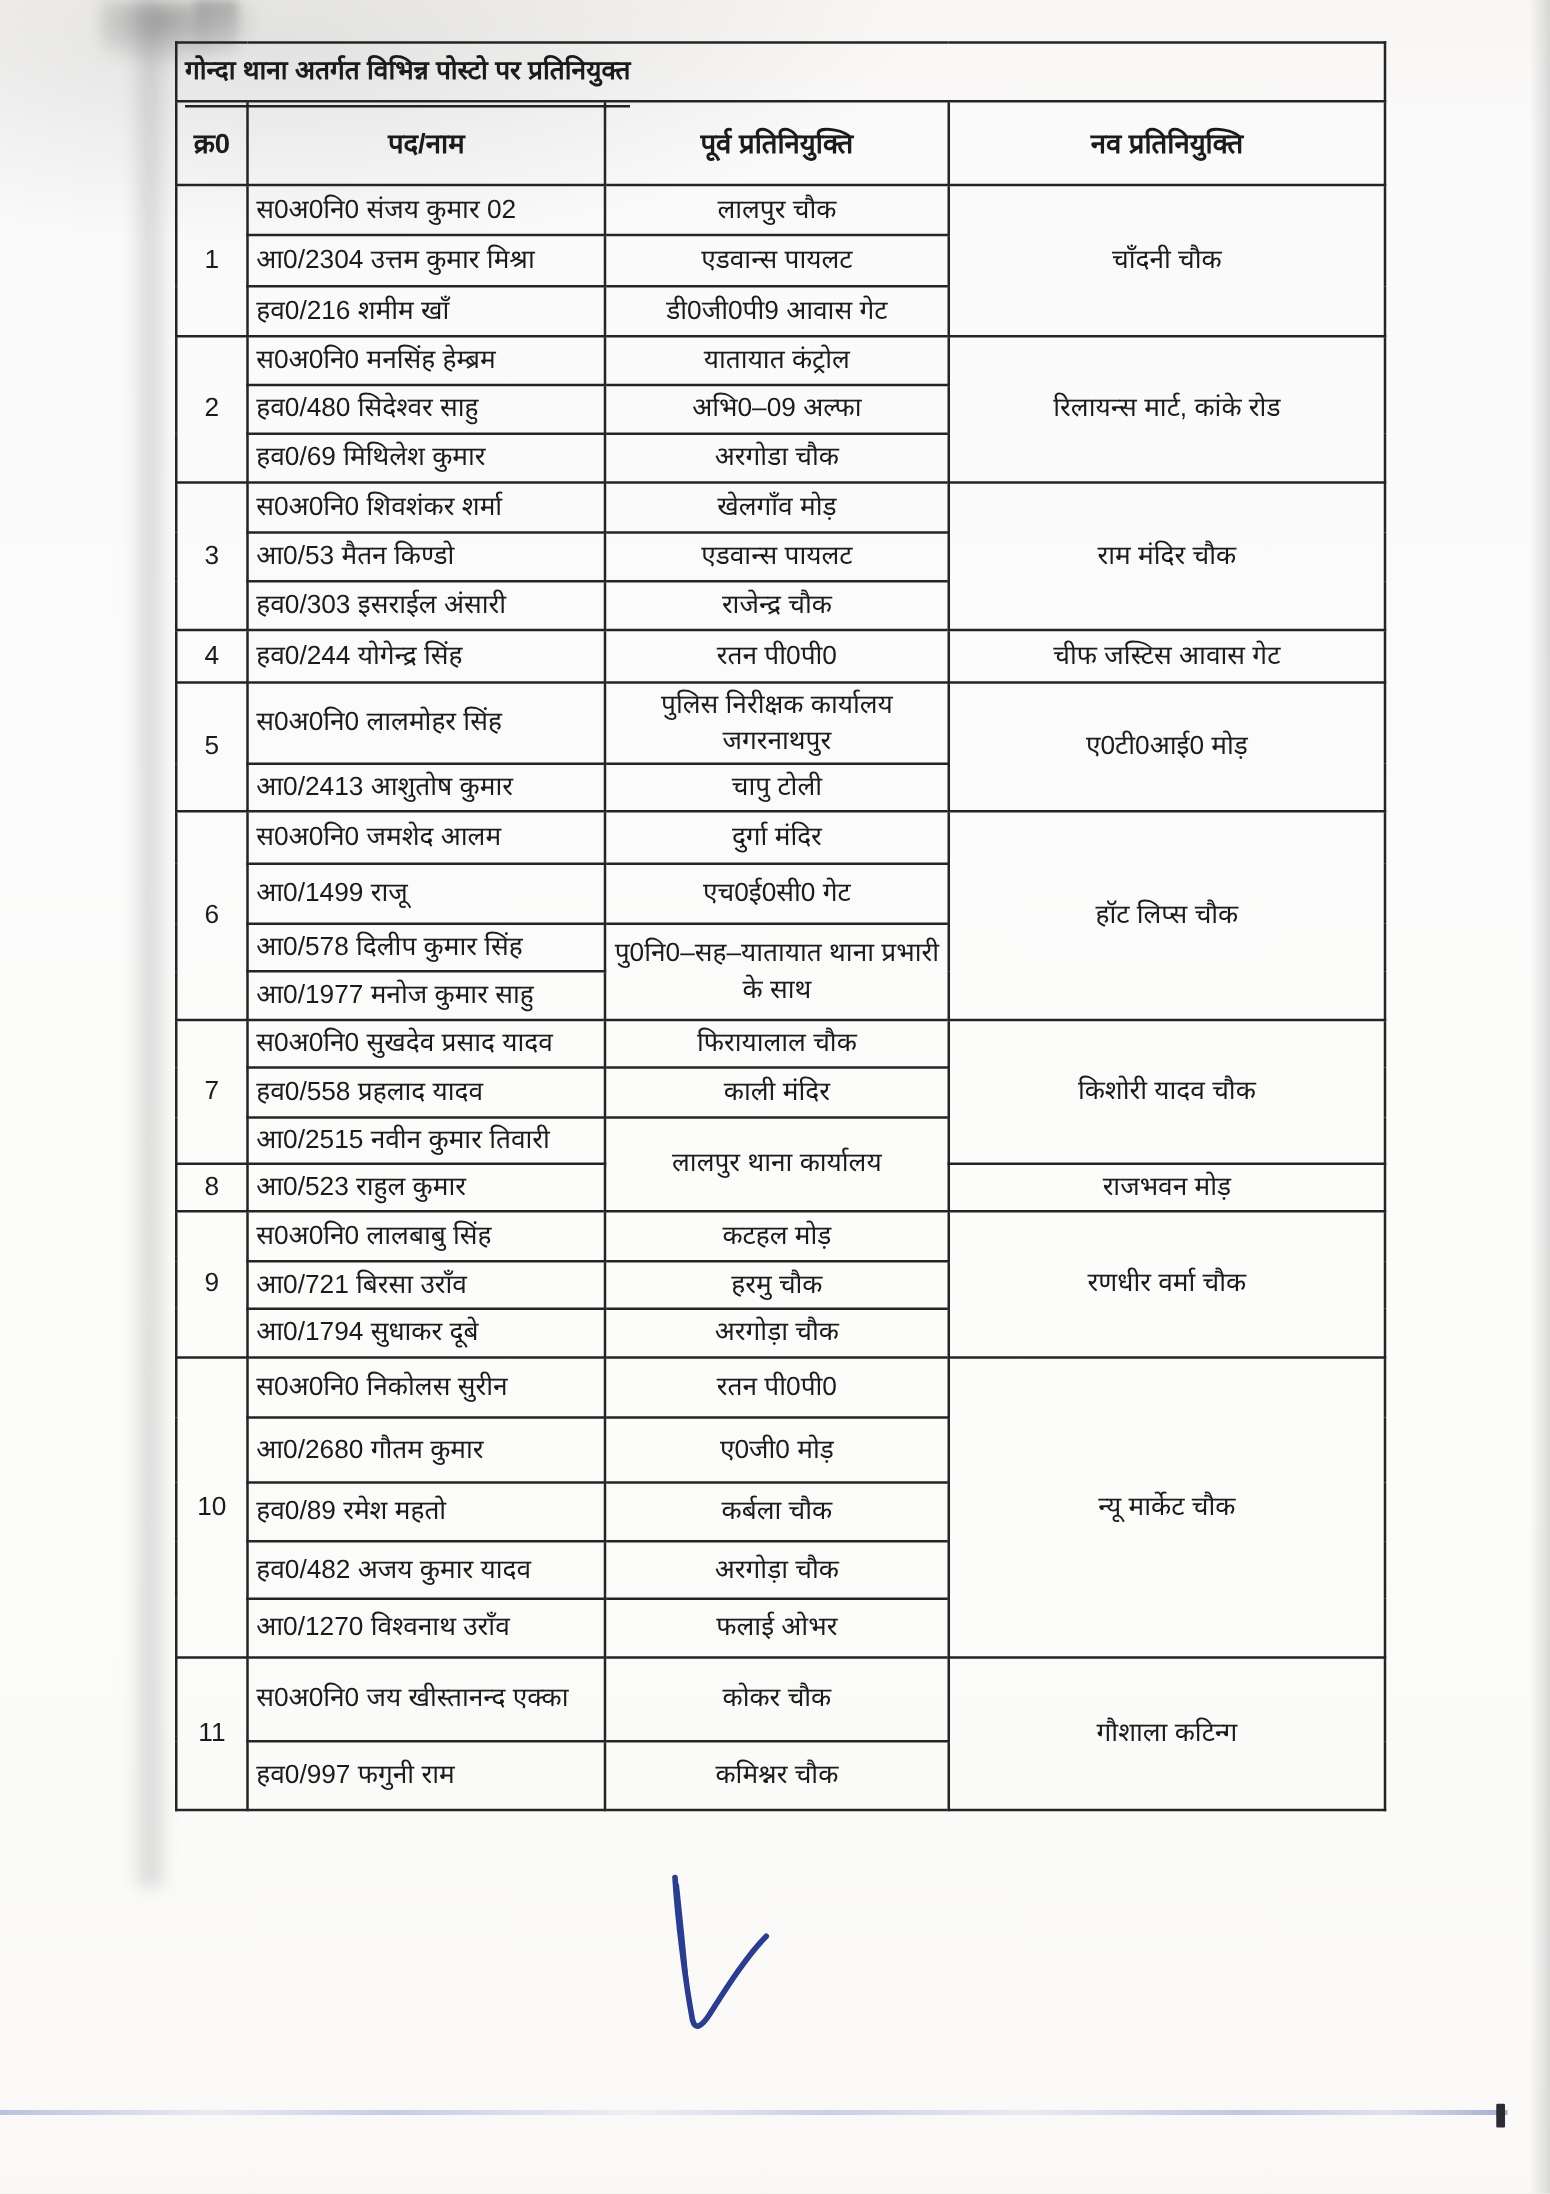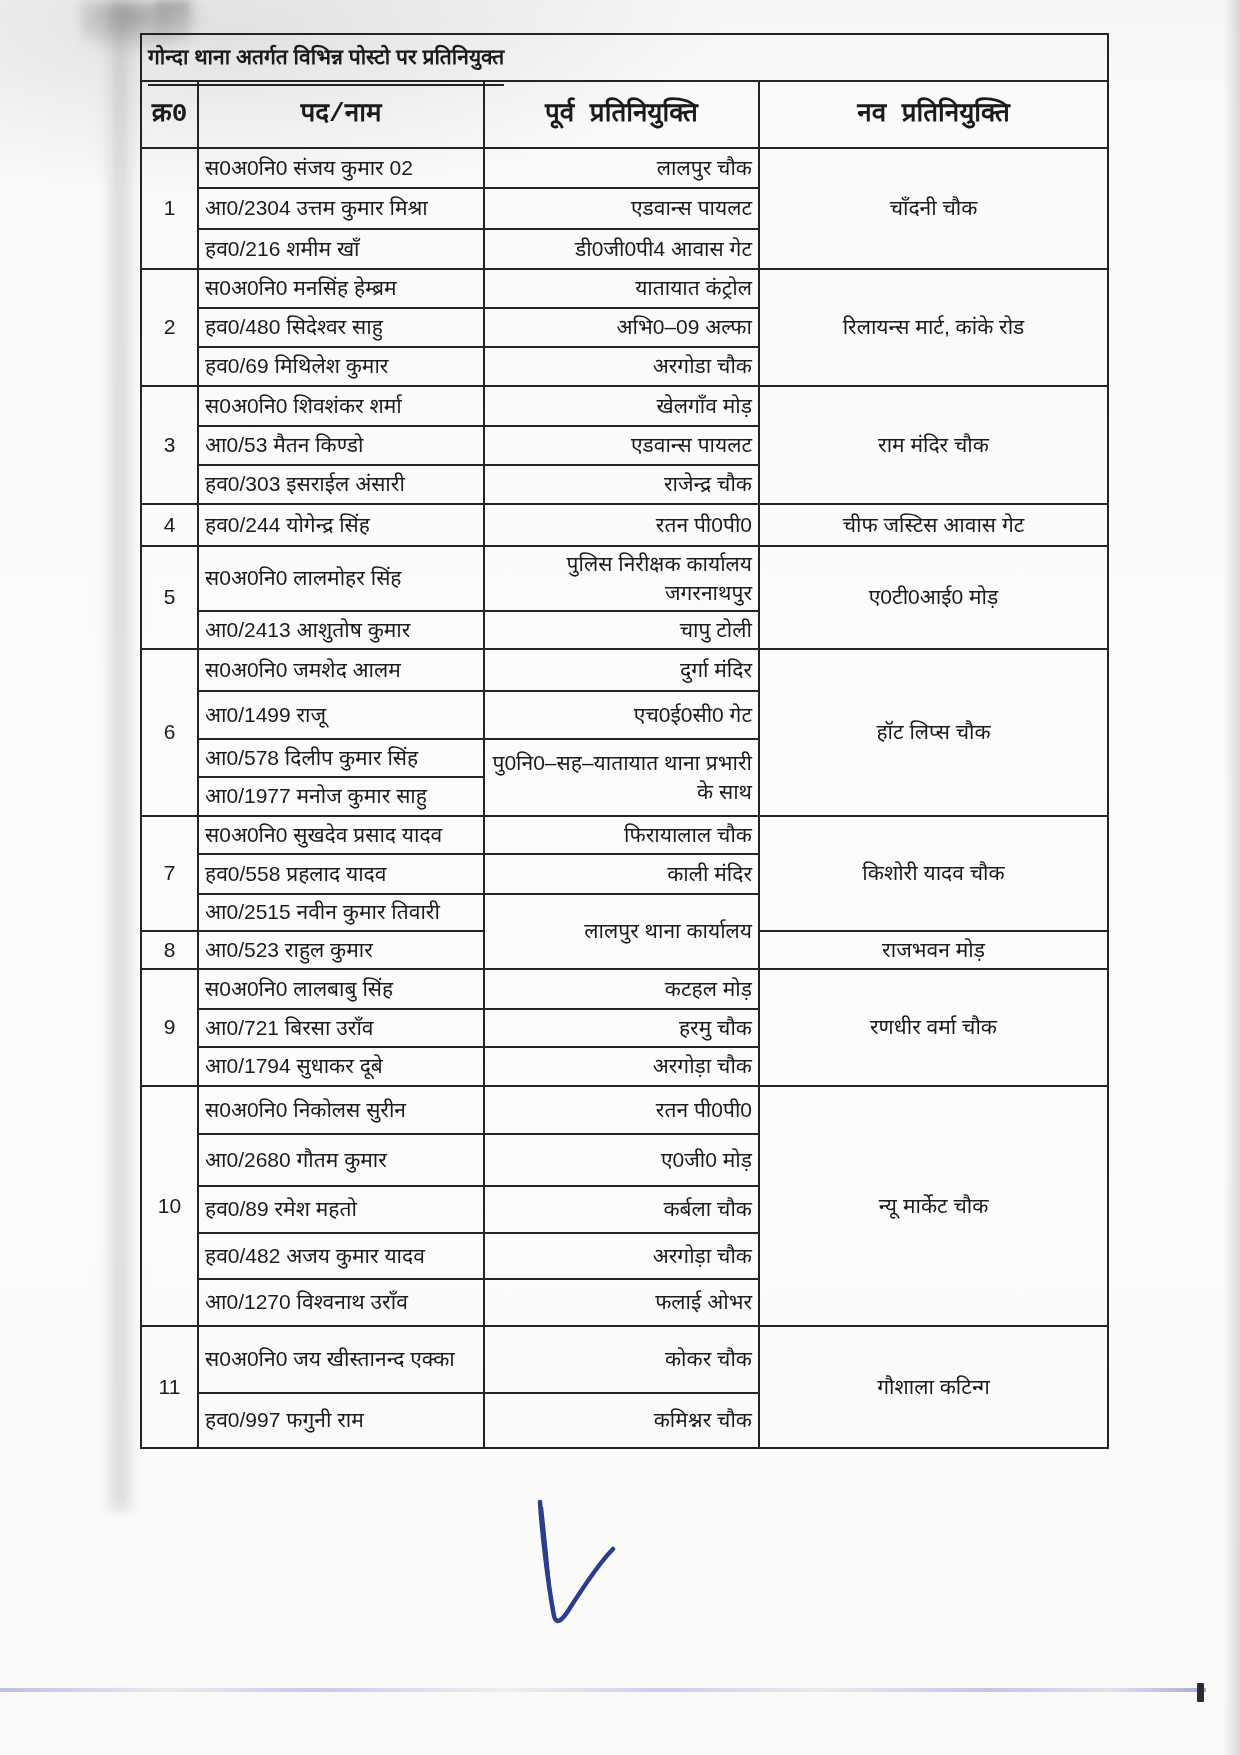--- a/index.html
+++ b/index.html
@@ -42,24 +42,24 @@
   }
   .doc-table td, .doc-table th {
     border:2px solid #242424;
     font-size:21px; line-height:1.35;
     vertical-align:middle;
     padding:3px 6px;
     color:#1b1b1b;
   }
   .title-cell { font-weight:bold; font-size:23px; text-align:left; padding:7px 10px 9px 10px; }
   .title-cell .u { border-bottom:2px solid #222; padding-bottom:16px; }
-  .doc-table th { font-weight:bold; font-size:26px; text-align:center;font-family:Liberation Mono, monospace; }
+  .doc-table th { font-weight:bold; font-size:22px; text-align:center; }
   .sn   { text-align:center; }
   .name { text-align:left; padding-left:11px; }
-  .prev { text-align:right; padding-left:14px;margin-left:12px; }
+  .prev { text-align:center; padding-left:14px;margin-left:12px; }
   .newp { text-align:center; }
   
   .signature { position:absolute; left:492px; top:1492px; }
   
   .scanline {
     position:absolute; left:0; top:1688px; width:1206px; height:4px;
     background:linear-gradient(90deg,
       rgba(90,110,185,0.40) 0%, rgba(90,110,185,0.10) 14%,
       rgba(110,130,200,0.38) 26%, rgba(110,130,200,0.08) 42%,
       rgba(90,110,185,0.30) 55%, rgba(90,110,185,0.10) 68%,
@@ -112,21 +112,21 @@
       <td class="name">स0अ0नि0 संजय कुमार 02</td>
       <td class="prev">लालपुर चौक</td>
       <td class="newp" rowspan="3">चाँदनी चौक</td>
     </tr>
     <tr style="height:41px">
       <td class="name">आ0/2304 उत्तम कुमार मिश्रा</td>
       <td class="prev">एडवान्स पायलट</td>
     </tr>
     <tr style="height:40px">
       <td class="name">हव0/216 शमीम खाँ</td>
-      <td class="prev">डी0जी0पी4 आवास गेट</td>
+      <td class="prev">डी0जी0पी9 आवास गेट</td>
     </tr>
 
     <tr style="height:39px">
       <td class="sn" rowspan="3">2</td>
       <td class="name">स0अ0नि0 मनसिंह हेम्ब्रम</td>
       <td class="prev">यातायात कंट्रोल</td>
       <td class="newp" rowspan="3">रिलायन्स मार्ट, कांके रोड</td>
     </tr>
     <tr style="height:39px">
       <td class="name">हव0/480 सिदेश्वर साहु</td>

